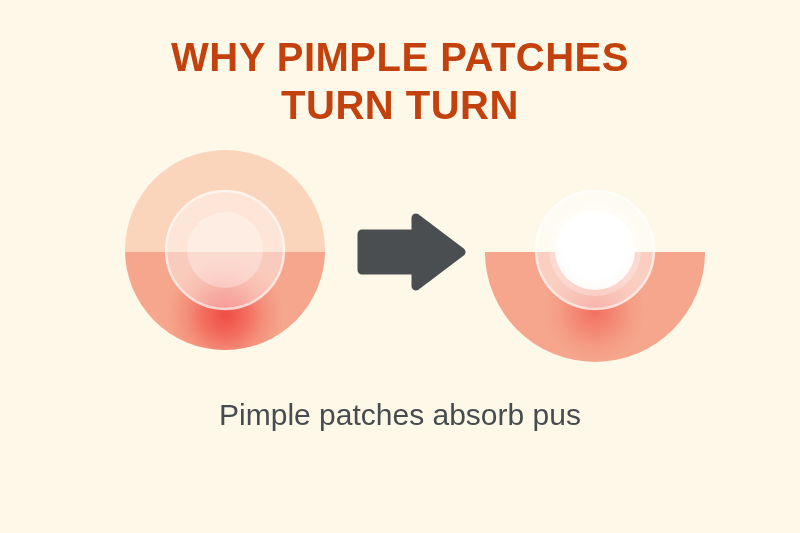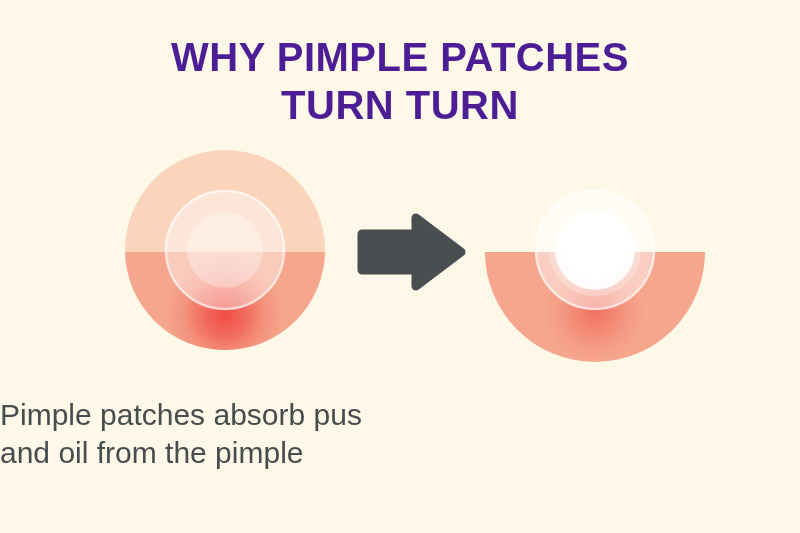--- a/index.html
+++ b/index.html
@@ -28,21 +28,21 @@
     width: 800px;
     text-align: center;
   }
   .title-line {
     display: block;
     font-family: "Liberation Sans", sans-serif;
     font-weight: bold;
     font-size: 40px;
     line-height: 48px;
     letter-spacing: 0.5px;
-    color: #4c1d95;
+    color: #c2410c;
     white-space: pre;
   }
 
   
   #illustration-stage {
     position: absolute;
     left: 0;
     top: 0;
     width: 800px;
     height: 533px;
@@ -53,20 +53,21 @@
     top: 0;
     display: block;
   }
 
   
   #caption-block {
     position: absolute;
     left: 0;
     top: 396px;
     width: 800px;
+    text-align: center;
   }
   .caption-line {
     display: block;
     font-family: "Liberation Sans", sans-serif;
     font-weight: normal;
     font-size: 30px;
     line-height: 38px;
     color: #474C4E;
     white-space: pre;
   }
@@ -154,16 +155,15 @@
           <circle cx="595" cy="250" r="46" fill="#FFFFFF" fill-opacity="0.26"></circle>
 
           <circle cx="595" cy="250" r="40" fill="url(#pusCore)"></circle>
         </g>
       </g>
     </svg>
   </div>
 
   <div id="caption-block">
     <span class="caption-line">Pimple patches absorb pus</span>
-    <span class="caption-line">and oil from the pimple</span>
   </div>
 
 </div>
 
 </body></html>

